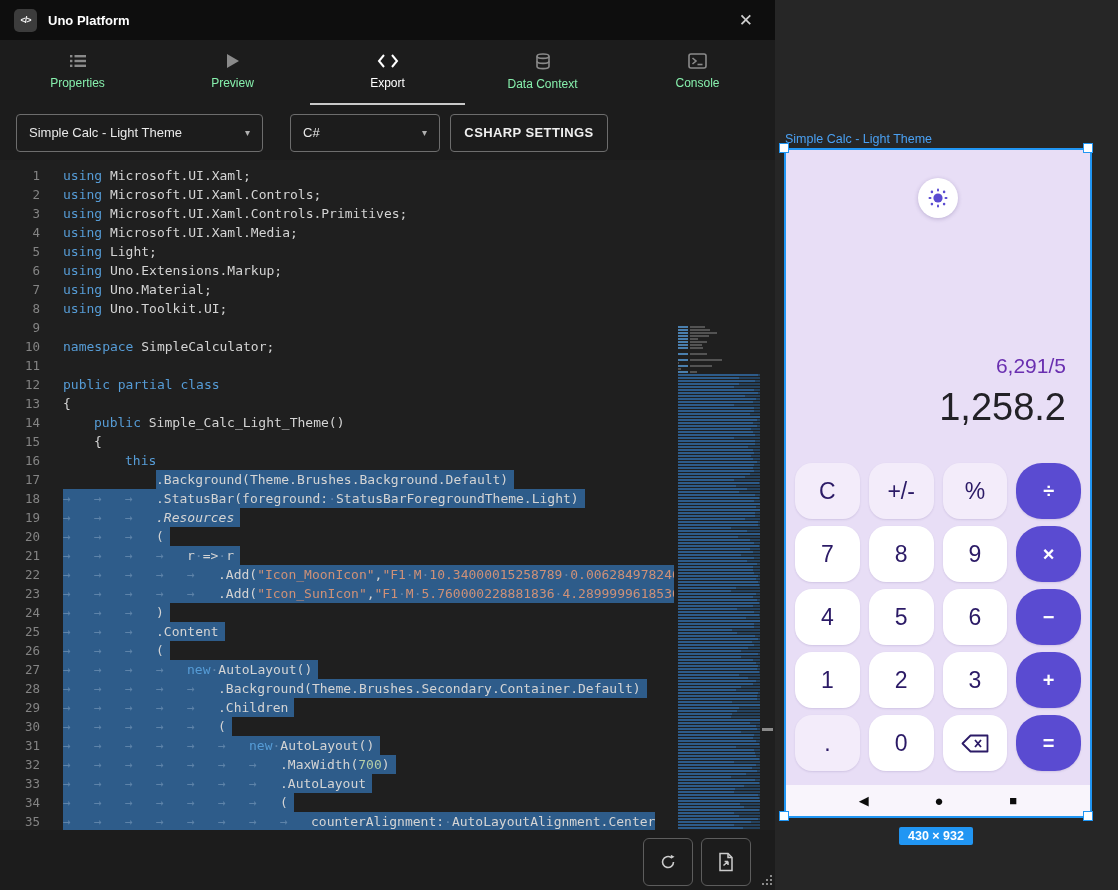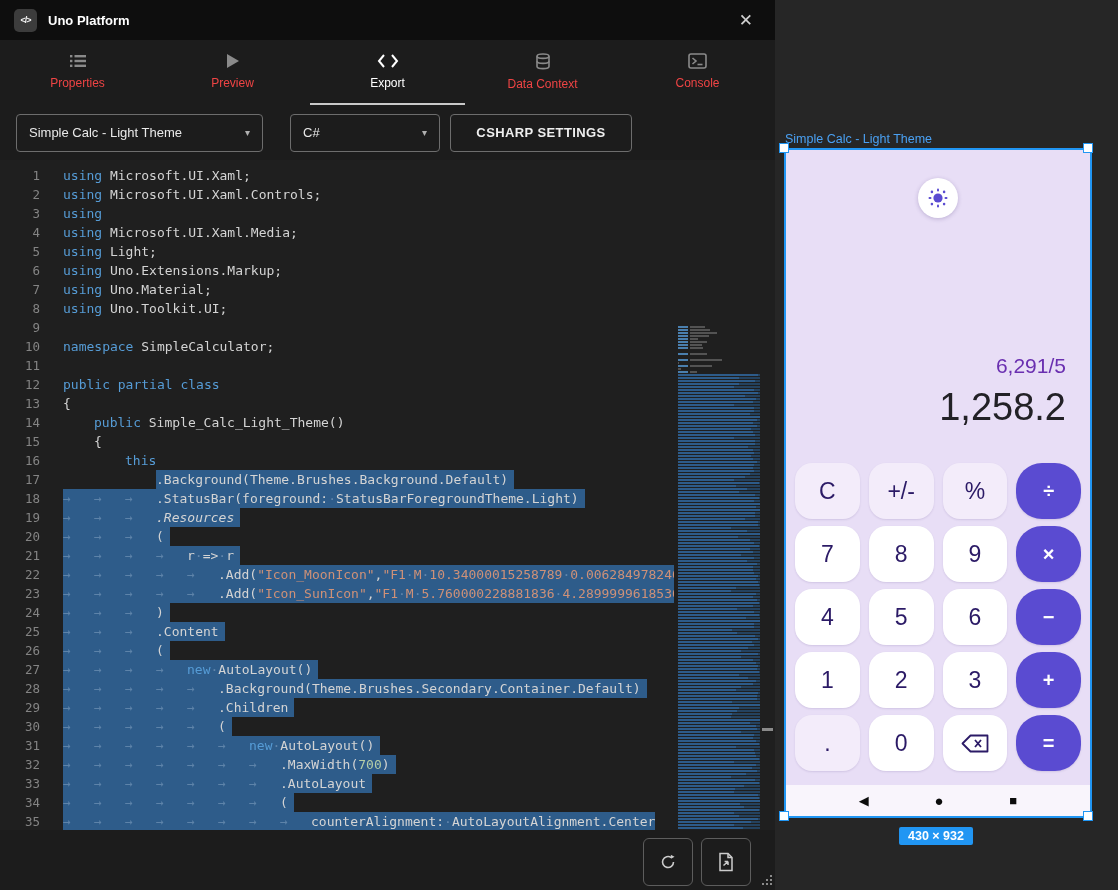--- a/index.html
+++ b/index.html
@@ -10,35 +10,35 @@
   .panel{position:absolute;left:0;top:0;width:775px;height:890px;background:#1c1c1c;}
   .titlebar{position:absolute;left:0;top:0;width:775px;height:40px;background:#0e0e0e;
             display:flex;align-items:center;padding:0 14px;box-sizing:border-box;}
   .logo{width:23px;height:23px;background:#3c3c3c;border-radius:5px;color:#f2f2f2;
         font-size:9px;font-weight:bold;display:flex;align-items:center;justify-content:center;letter-spacing:-1px;}
   .wtitle{color:#ffffff;font-size:13px;font-weight:bold;margin-left:11px;}
   .close{margin-left:auto;color:#cfcfcf;font-size:17px;cursor:pointer;padding:2px 8px;}
 
   .tabbar{position:absolute;left:0;top:40px;width:775px;height:65px;background:#1c1c1c;display:flex;}
   .tab{flex:1;display:flex;flex-direction:column;align-items:center;justify-content:flex-start;
-       padding-top:13px;gap:7px;color:#ef4444;font-size:12px;box-sizing:border-box;border-bottom:2px solid transparent;cursor:pointer;}
+       padding-top:13px;gap:7px;color:#86efac;font-size:12px;box-sizing:border-box;border-bottom:2px solid transparent;cursor:pointer;}
   .tab.active{color:#ffffff;border-bottom-color:#c9c9c9;}
   .tab svg{display:block;}
 
   .toolbar{position:absolute;left:0;top:105px;width:775px;height:55px;background:#1c1c1c;
            display:flex;align-items:center;}
   .select{height:38px;border:1px solid #6d6d6d;border-radius:4px;color:#e9e9e9;font-size:13px;
           display:flex;align-items:center;padding:0 12px;box-sizing:border-box;cursor:pointer;background:#1c1c1c;}
   .select .caret{margin-left:auto;color:#b0b0b0;font-size:10px;}
   .btn-outline{height:38px;border:1px solid #6d6d6d;border-radius:4px;color:#efefef;font-size:13px;
           font-weight:bold;letter-spacing:.4px;display:flex;align-items:center;justify-content:center;
           box-sizing:border-box;cursor:pointer;background:#1c1c1c;}
   #themeSelect{width:247px;margin-left:16px;}
   #langSelect{width:150px;margin-left:27px;}
-  #csharpBtn{width:182px;margin-left:10px;}
+  #csharpBtn{width:158px;margin-left:10px;}
 
   
   .editor{position:absolute;left:0;top:160px;width:775px;height:670px;background:#1f1f1f;overflow:hidden;}
   .codepane{position:absolute;left:0;top:6px;width:674px;overflow:hidden;}
   .cl{display:flex;height:19px;line-height:19px;font-family:"DejaVu Sans Mono",monospace;font-size:13px;}
   .ln{width:40px;flex:none;text-align:right;color:#848484;font-size:12.5px;user-select:none;}
   .ct{margin-left:23px;flex:1;overflow:hidden;display:flex;white-space:pre;color:#d4d4d4;}
   .ct span{flex:none;white-space:pre;}
   .tk-k{color:#569cd6;} .tk-p{color:#d4d4d4;} .tk-s{color:#ce9178;} .tk-n{color:#b5cea8;}
   .selbg{background:#2e5c8a;}
@@ -181,21 +181,21 @@
           <div class="cl">
             <span class="ln">1</span>
             <span class="ct"><span style="display: inline-flex;"><span class="tk-k">using</span><span class="tk-p"> Microsoft.UI.Xaml;</span></span></span>
           </div>
           <div class="cl">
             <span class="ln">2</span>
             <span class="ct"><span style="display: inline-flex;"><span class="tk-k">using</span><span class="tk-p"> Microsoft.UI.Xaml.Controls;</span></span></span>
           </div>
           <div class="cl">
             <span class="ln">3</span>
-            <span class="ct"><span style="display: inline-flex;"><span class="tk-k">using</span></span></span>
+            <span class="ct"><span style="display: inline-flex;"><span class="tk-k">using</span><span class="tk-p"> Microsoft.UI.Xaml.Controls.Primitives;</span></span></span>
           </div>
           <div class="cl">
             <span class="ln">4</span>
             <span class="ct"><span style="display: inline-flex;"><span class="tk-k">using</span><span class="tk-p"> Microsoft.UI.Xaml.Media;</span></span></span>
           </div>
           <div class="cl">
             <span class="ln">5</span>
             <span class="ct"><span style="display: inline-flex;"><span class="tk-k">using</span><span class="tk-p"> Light;</span></span></span>
           </div>
           <div class="cl">

